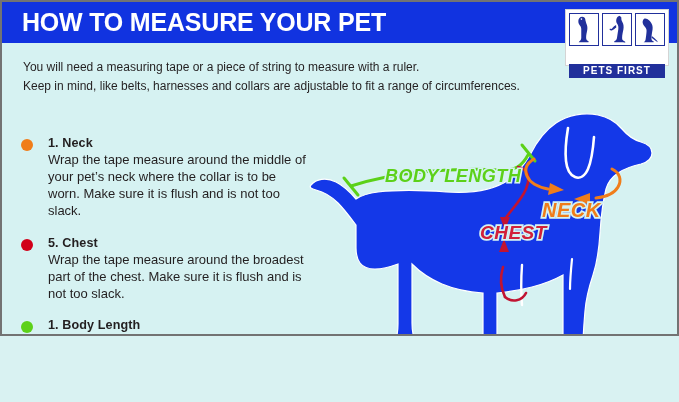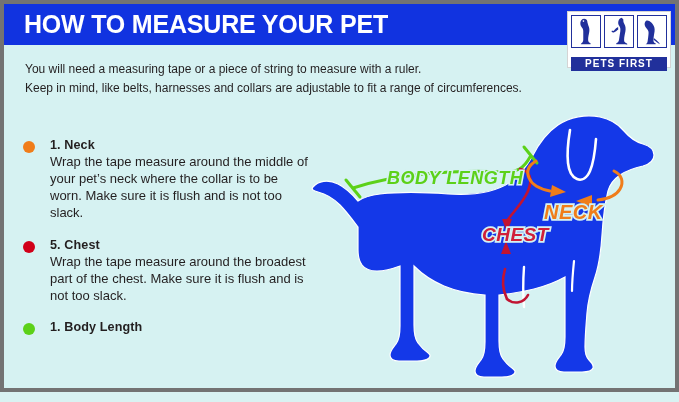--- a/index.html
+++ b/index.html
@@ -3,24 +3,24 @@
 <meta charset="utf-8">
 <style>
   html,body{margin:0;padding:0;}
   body{
     width:679px;height:402px;overflow:hidden;
     background:#d9f2f2;
     font-family:"Liberation Sans", sans-serif;
     -webkit-font-smoothing:antialiased;
   }
   #page{
-    position:relative;width:679px;height:392px;
+    position:relative;width:679px;height:336px;
     background:#d6f2f2;
     box-sizing:border-box;
-    border:4px solid #737373;
+    border:2px solid #737373;
     overflow:hidden;
   }
   
   .header-band{
     position:absolute;left:0;top:0;width:679px;height:41px;
     background:#1133e0;
   }
   .header-title{
     position:absolute;left:20px;top:6px;
     font-size:25px;font-weight:bold;color:#ffffff;
@@ -38,21 +38,21 @@
   }
   .logo-panels{
     display:flex;gap:3px;height:33px;
   }
   .logo-panel{
     flex:1;border:1px solid #21309b;box-sizing:border-box;background:#ffffff;
     position:relative;overflow:hidden;
   }
   .logo-panel svg{position:absolute;left:0;top:0;width:100%;height:100%;}
   .logo-word{
-    margin-top:9px;height:14px;background:#21309b;
+    margin-top:18px;height:14px;background:#21309b;
     color:#ffffff;font-size:10px;font-weight:bold;
     letter-spacing:1px;
     display:flex;align-items:center;justify-content:center;
     font-family:"Liberation Sans", sans-serif;
   }
   .logo-word span{line-height:1;}
   
   .intro{
     position:absolute;left:21px;top:56px;width:520px;
     font-size:12px;color:#231f20;line-height:1.55;

